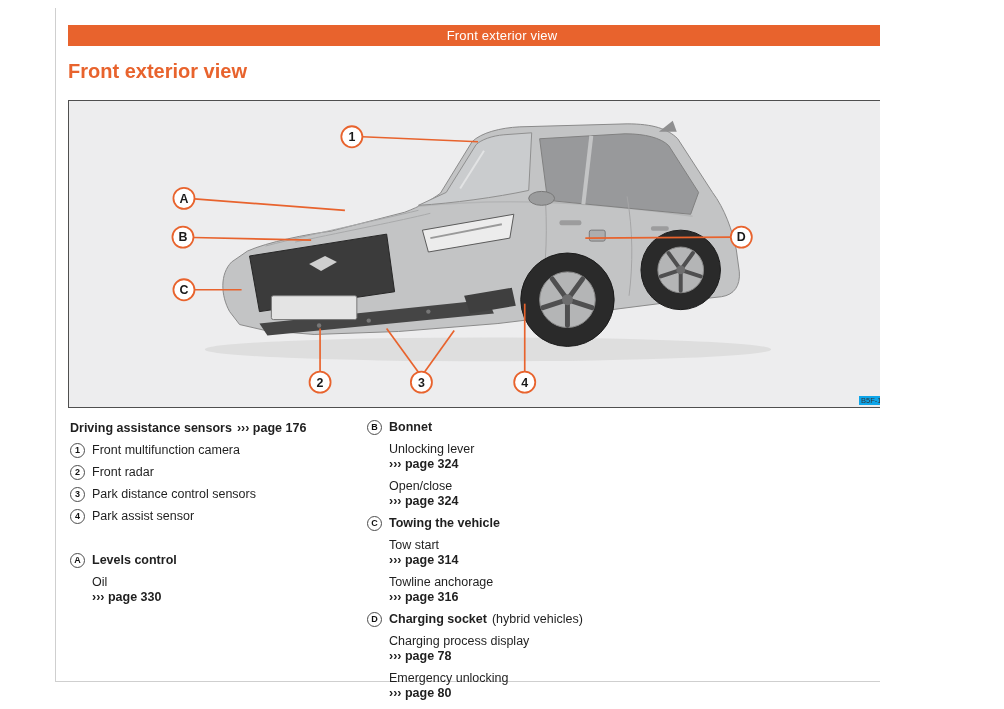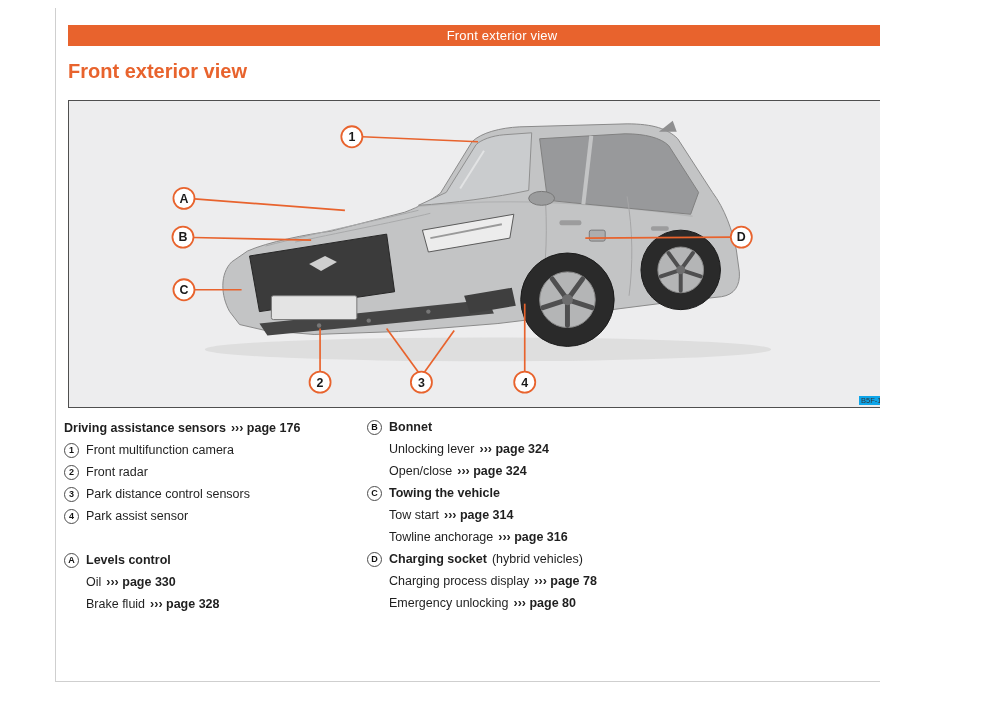--- a/index.html
+++ b/index.html
@@ -13,30 +13,30 @@
   .header-bar span{color:#fff;font-size:13px;letter-spacing:.2px;}
 
   .page-title{position:absolute;left:68px;top:60px;margin:0;font-size:20px;font-weight:700;color:#e8632d;}
 
   .figure{position:absolute;left:68px;top:100px;width:830px;height:306px;background:#ededee;border:1px solid #4f4f4f;}
   .figure svg{position:absolute;left:0;top:0;width:100%;height:100%;}
   .figure .img-code{position:absolute;right:3px;bottom:2px;font-size:7.5px;color:#333;background:#0ea5e9;padding:0 2px;line-height:9px;}
   .car-svg .co-text{font:700 12.5px "Liberation Sans",sans-serif;fill:#1a1a1a;text-anchor:middle;}
 
   .col{position:absolute;font-size:12.5px;line-height:15px;}
-  .col-left{left:64px;top:421px;width:292px;}
+  .col-left{left:70px;top:421px;width:292px;}
   .col-right{left:367px;top:420px;width:335px;}
   .row{display:flex;align-items:flex-start;margin-bottom:7px;min-height:15px;}
   .row .lbl{margin-right:5px;}
   .b{font-weight:700;}
   .ref{font-weight:700;white-space:nowrap;}
   .marker{flex:none;box-sizing:border-box;width:15px;height:15px;border:1.2px solid #4d4d4d;border-radius:50%;
           display:flex;align-items:center;justify-content:center;font-size:9px;font-weight:700;color:#111;
           background:#fff;margin-right:7px;margin-top:0;}
-  .sub{padding-left:22px;}
+  .sub{padding-left:22px;flex-direction:column;}
   .spacer{height:22px;}
 
   .page-number{position:absolute;left:953px;top:656px;font-size:13px;font-weight:700;color:#111;}
 </style>
 </head>
 <body>
 
 <div class="canvas">
   <div class="edge-left"></div>
   <div class="edge-bottom"></div>
@@ -164,24 +164,20 @@
     <div class="spacer"></div>
 
     <div class="row">
       <span class="marker">A</span>
       <span class="lbl b">Levels control</span>
     </div>
     <div class="row sub">
       <span class="lbl">Oil</span>
       <span class="ref">››› page 330</span>
     </div>
-    <div class="row sub">
-      <span class="lbl">Brake fluid</span>
-      <span class="ref">››› page 328</span>
-    </div>
   </div>
 
   <div class="col col-right">
     <div class="row">
       <span class="marker">B</span>
       <span class="lbl b">Bonnet</span>
     </div>
     <div class="row sub">
       <span class="lbl">Unlocking lever</span>
       <span class="ref">››› page 324</span>

